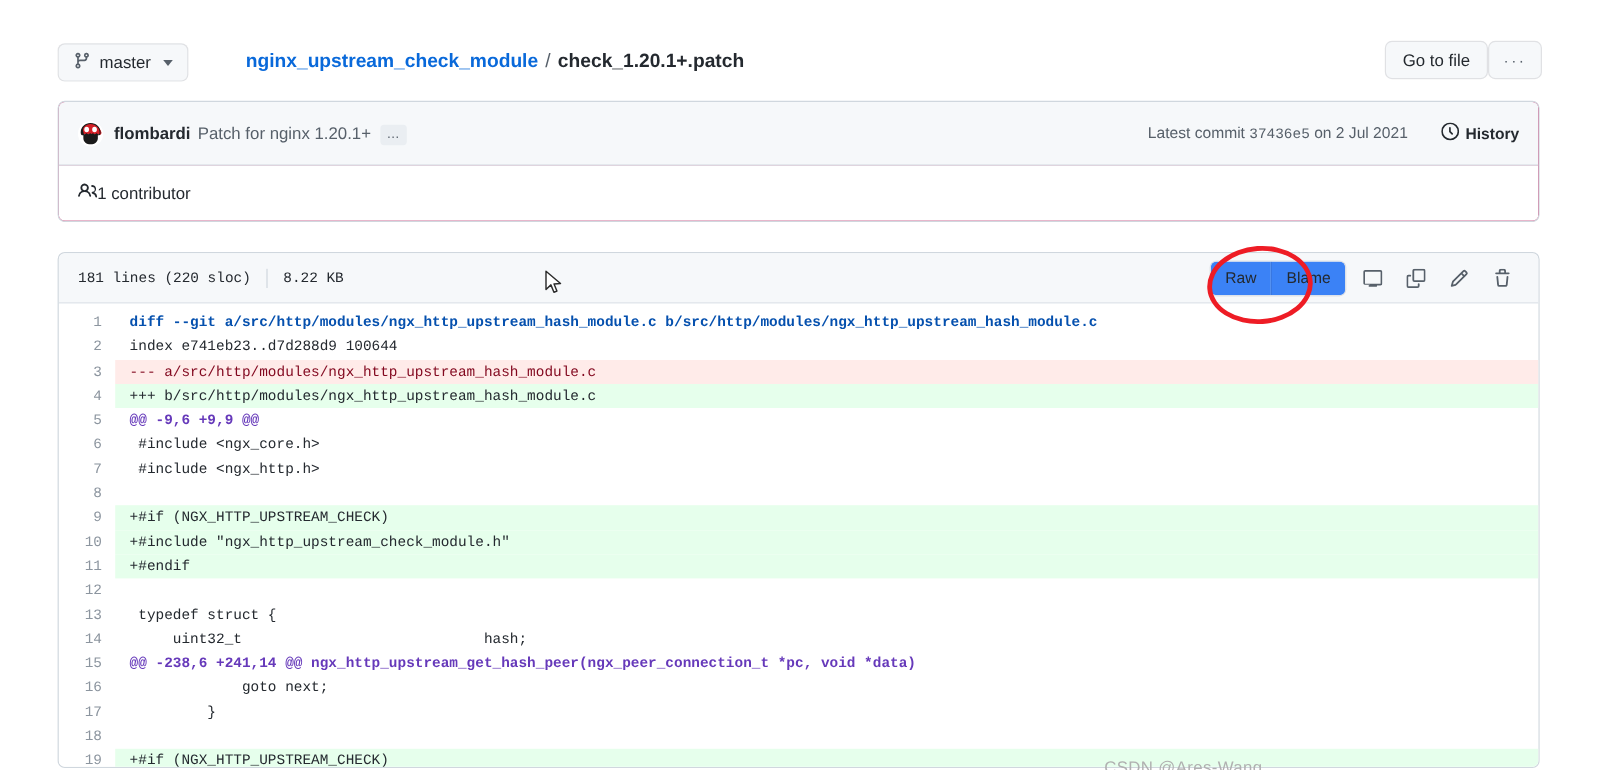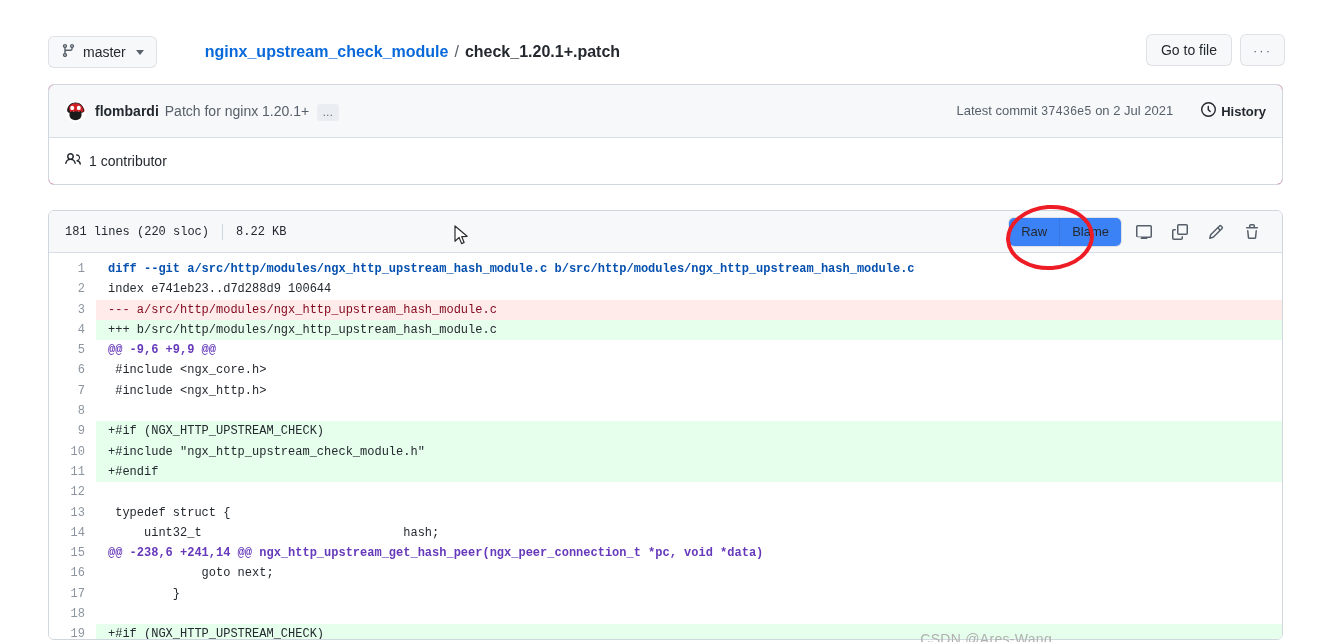--- a/index.html
+++ b/index.html
@@ -73,21 +73,21 @@
   }
   .breadcrumb .fname {
     color: #24292f;
     font-weight: 600;
   }
   .topbar-right {
     position: absolute;
     right: 0; top: 2px;
     display: flex;
     align-items: center;
-    gap: 8px;
+    gap: 0;
   }
   .gh-btn {
     height: 32px;
     padding: 0 14px;
     background: #f6f8fa;
     border: 1px solid rgba(27,31,36,0.10);
     border-radius: 6px;
     font-size: 14px;
     color: #24292f;
     cursor: pointer;
@@ -194,21 +194,20 @@
     height: 46px;
     display: flex;
     align-items: center;
     padding: 0 16px;
     background: #ffffff;
     box-sizing: border-box;
   }
   .contrib-text {
     font-size: 14px;
     color: #24292f;
-    margin-left: 8px;
     cursor: pointer;
   }
 
   
   .file-card {
     position: absolute;
     left: 48px; top: 198px;
     width: 1235px;
     height: 430px;
     border: 1px solid #d0d7de;

